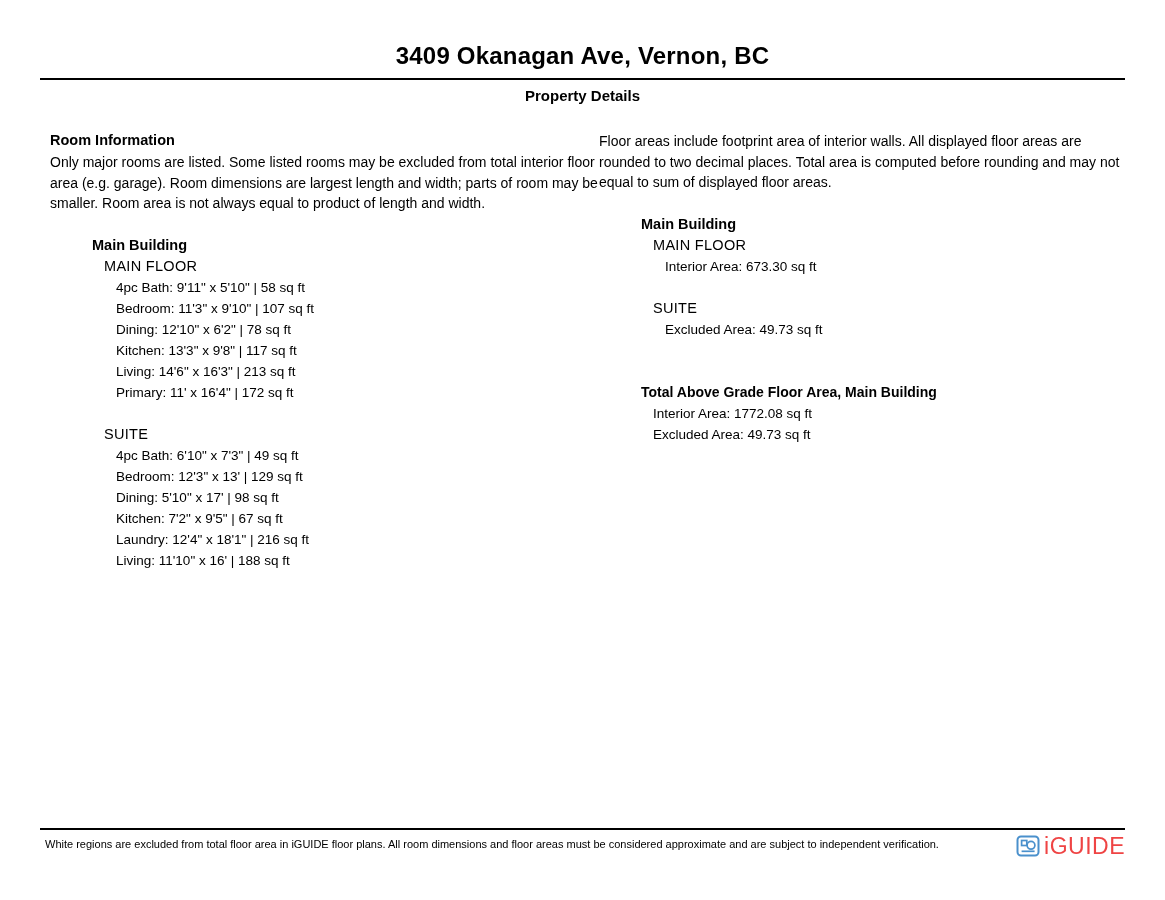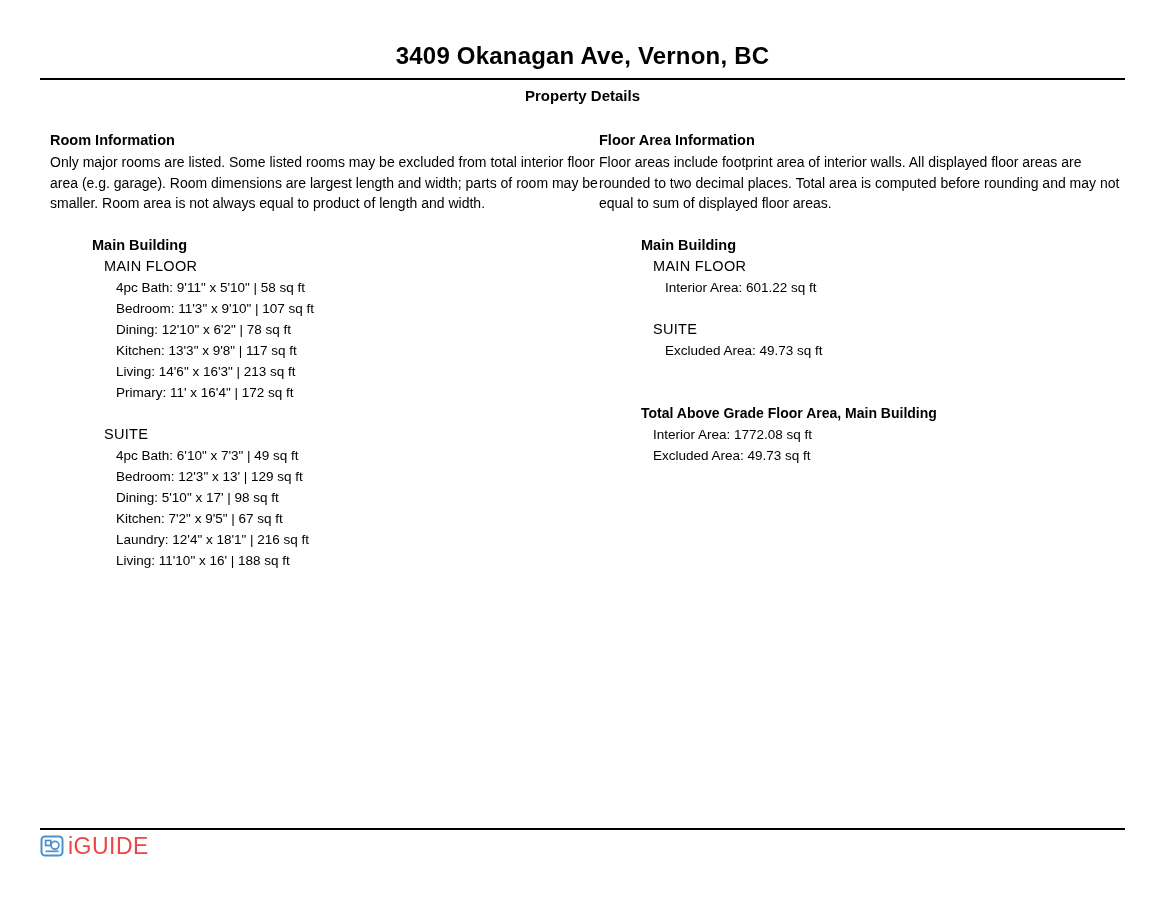--- a/index.html
+++ b/index.html
@@ -141,29 +141,28 @@
           <div class="line-item">Bedroom: 12'3" x 13' | 129 sq ft</div>
           <div class="line-item">Dining: 5'10" x 17' | 98 sq ft</div>
           <div class="line-item">Kitchen: 7'2" x 9'5" | 67 sq ft</div>
           <div class="line-item">Laundry: 12'4" x 18'1" | 216 sq ft</div>
           <div class="line-item">Living: 11'10" x 16' | 188 sq ft</div>
         </div>
       </div>
     </div>
 
     <div class="col-right">
-      <div class="section-heading">Floor Area Information</div>
       <div class="section-desc">Floor areas include footprint area of interior walls. All displayed floor areas are rounded to two decimal places. Total area is computed before rounding and may not equal to sum of displayed floor areas.</div>
 
       <div class="building">
         <div class="building-name">Main Building</div>
 
         <div class="floor">
           <div class="floor-name">MAIN FLOOR</div>
-          <div class="line-item">Interior Area: 601.22 sq ft</div>
+          <div class="line-item">Interior Area: 673.30 sq ft</div>
         </div>
 
         <div class="floor floor-gap">
           <div class="floor-name">SUITE</div>
           <div class="line-item">Excluded Area: 49.73 sq ft</div>
         </div>
 
         <div class="floor-gap-2">
           <div class="total-heading">Total Above Grade Floor Area, Main Building</div>
           <div class="floor">
@@ -171,20 +170,21 @@
             <div class="line-item" style="margin-left:0">Excluded Area: 49.73 sq ft</div>
           </div>
         </div>
       </div>
     </div>
 
   </div>
 
   <div class="footer">
     <div class="footer-inner">
+      <div class="disclaimer">White regions are excluded from total floor area in iGUIDE floor plans. All room dimensions and floor areas must be considered approximate and are subject to independent verification.</div>
       <div class="brand">
         <span class="brand-icon">
           <svg width="24" height="24" viewBox="0 0 24 24" fill="none" stroke="#4a90cc">
             <rect x="1.5" y="2.5" width="21" height="19" rx="3.5" stroke-width="2"></rect>
             <rect x="5.6" y="6.5" width="5.2" height="5" stroke-width="1.7"></rect>
             <circle cx="15" cy="11.3" r="3.9" stroke-width="1.7"></circle>
             <line x1="5.6" y1="17.3" x2="18.6" y2="17.3" stroke-width="1.7"></line>
           </svg>
         </span>
         <span class="brand-text">iGUIDE</span>

